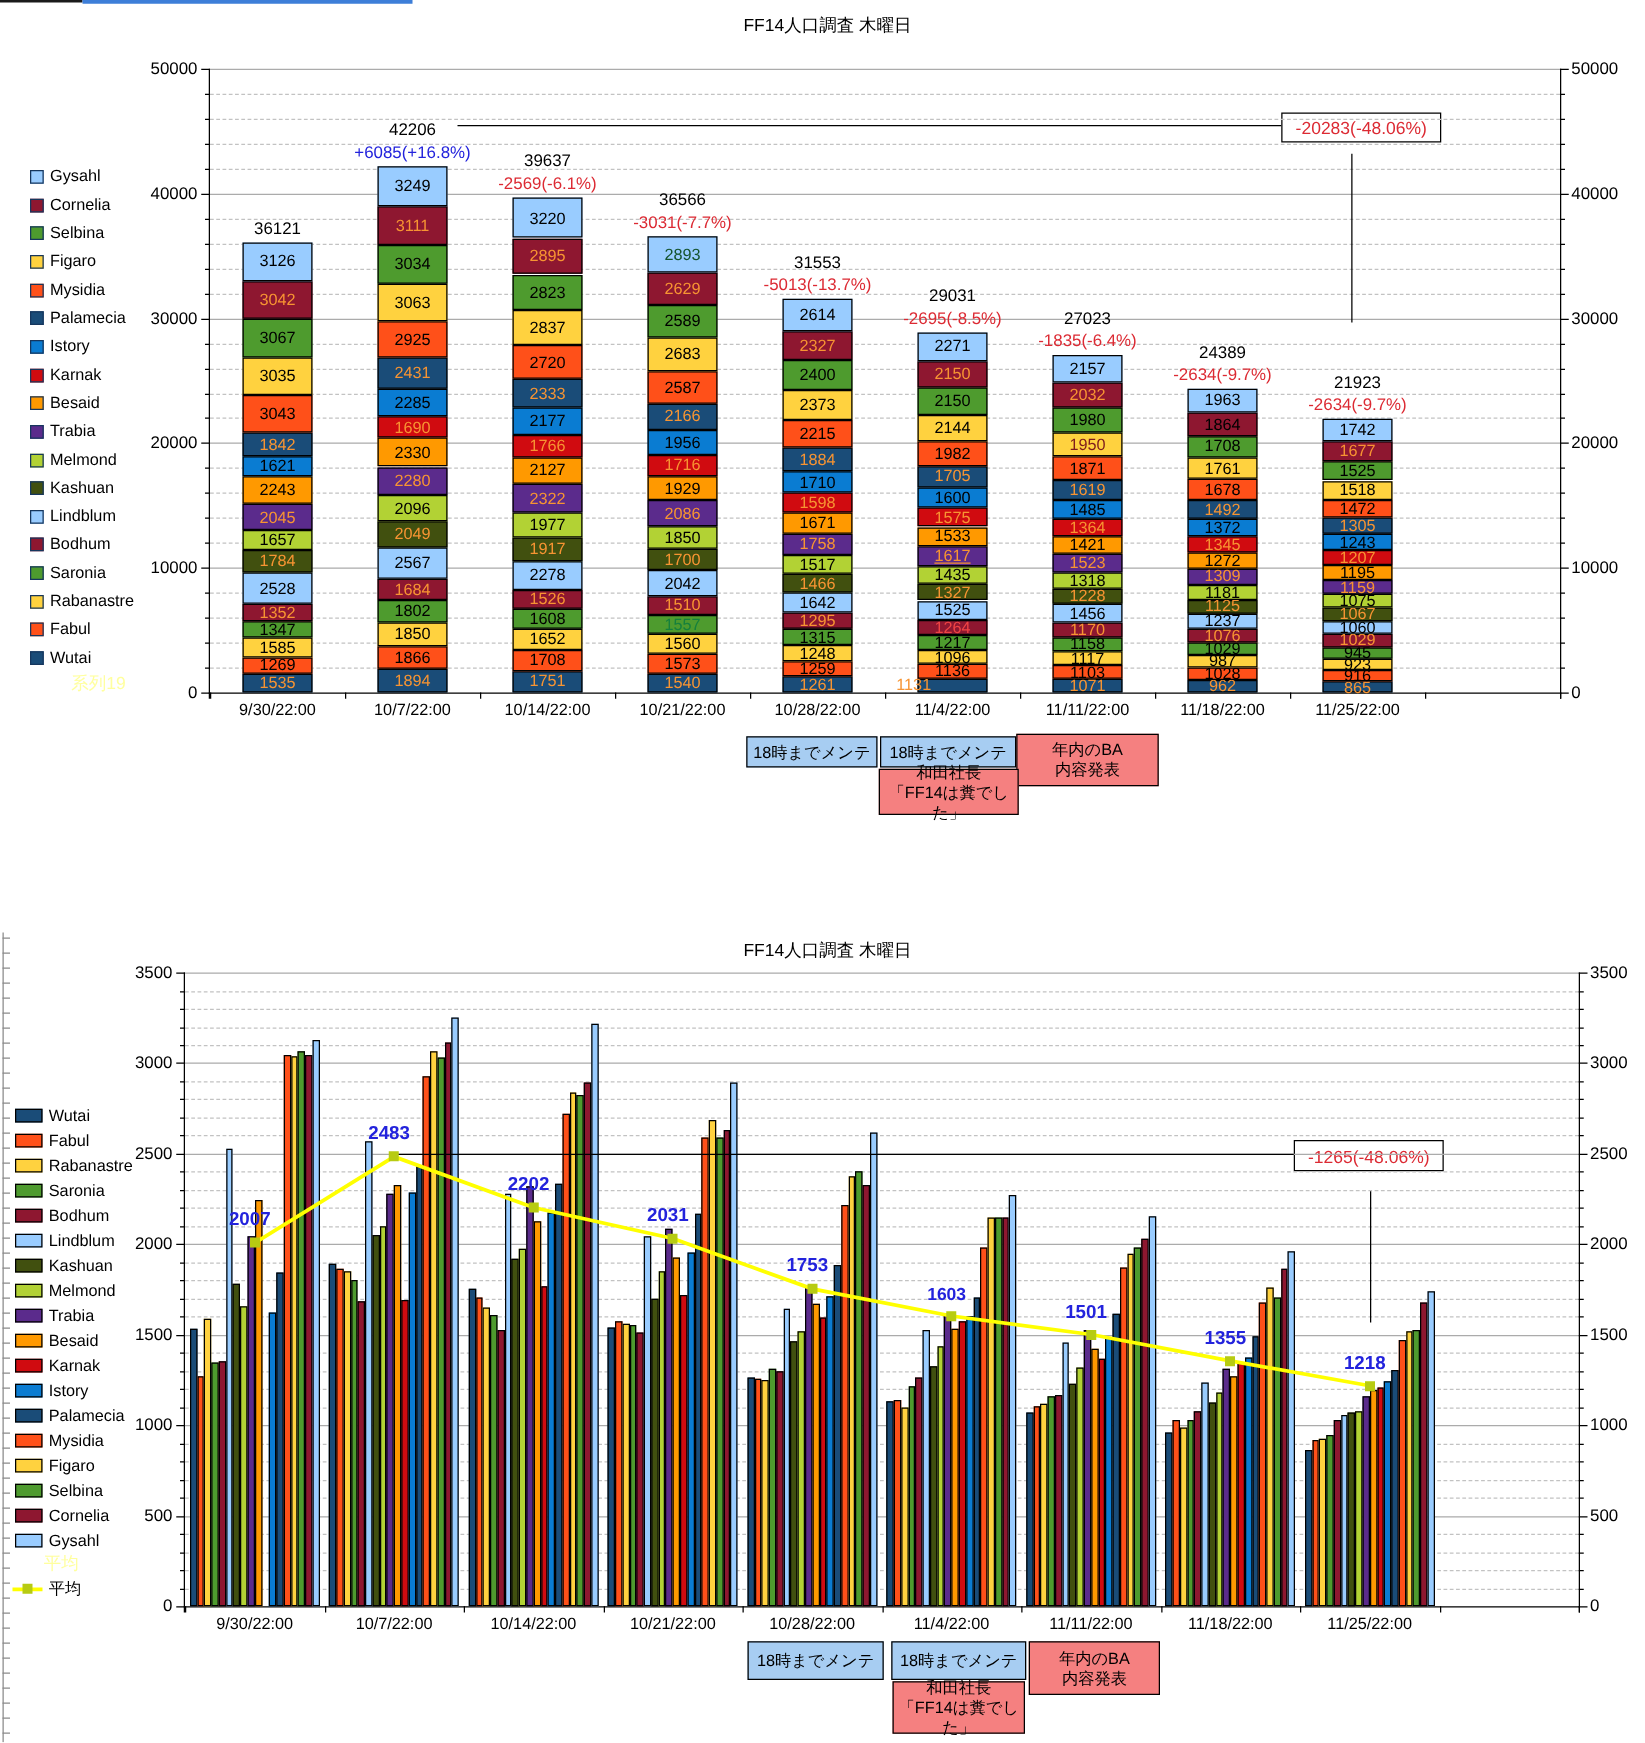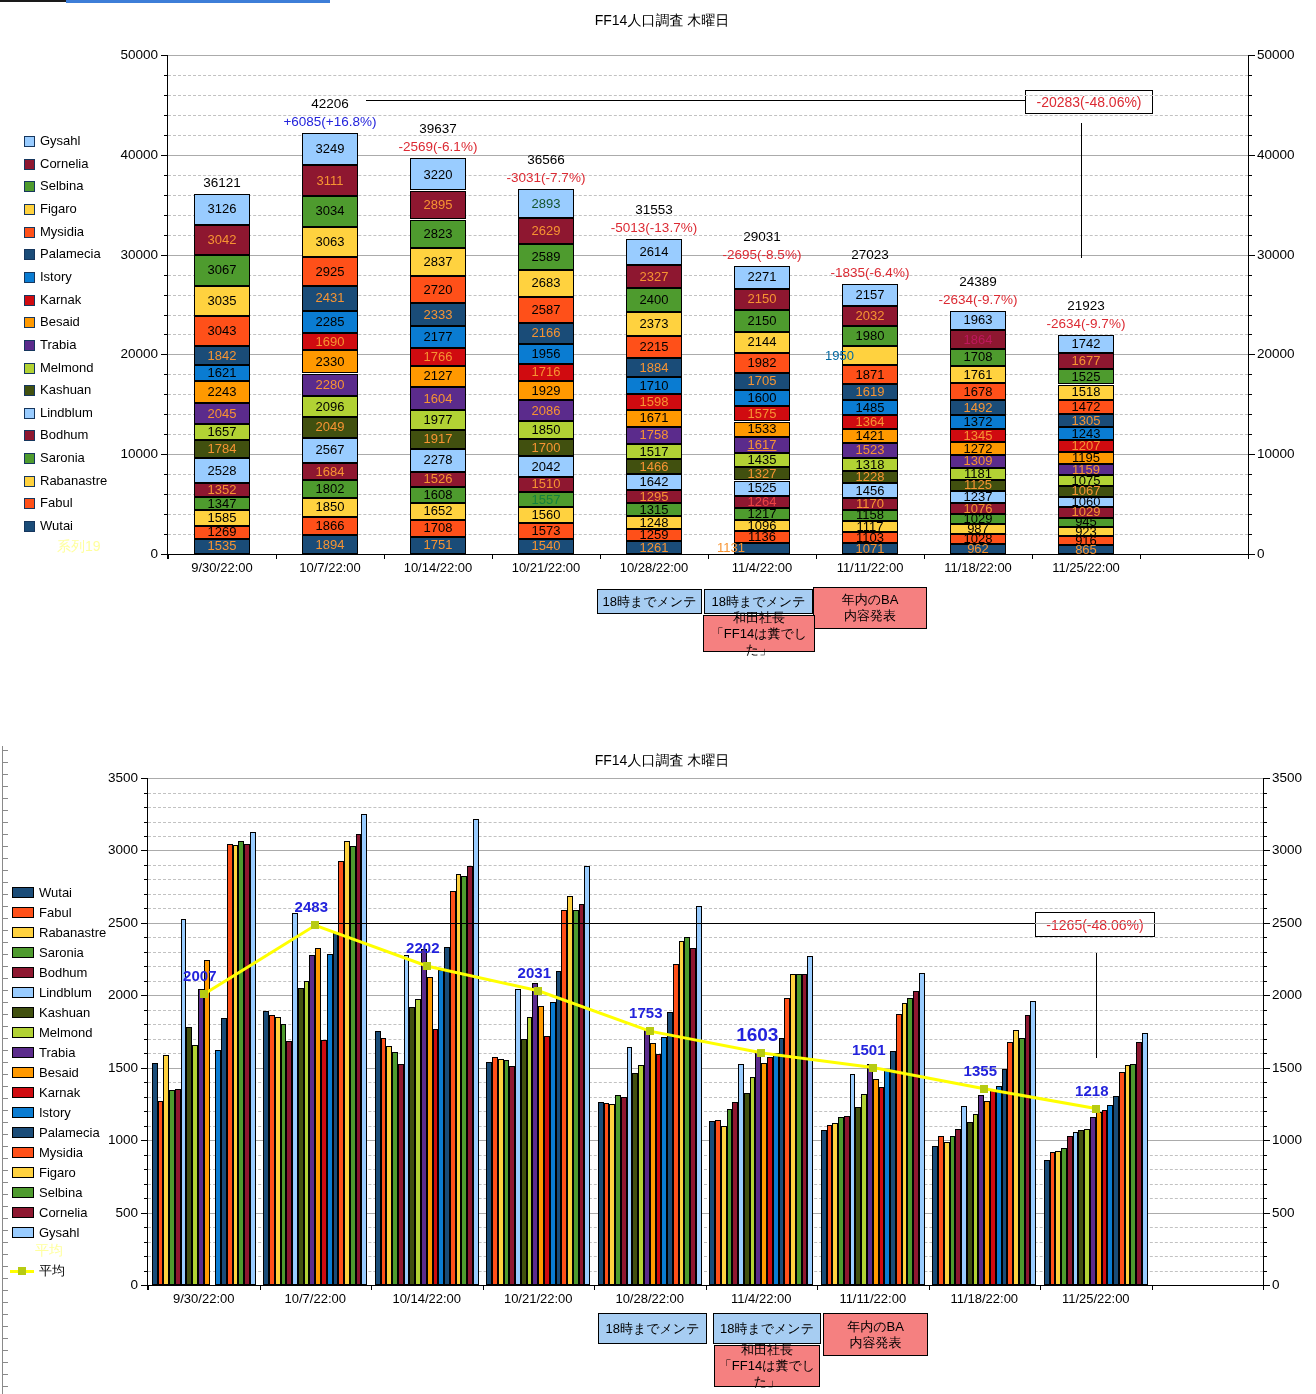--- a/index.html
+++ b/index.html
@@ -233,21 +233,21 @@
     <div class="a" style="left: 393px; top: 487px; width: 90px; text-align: center; color: rgb(0, 0, 0);">1608</div>
     <div class="a" style="left: 410px; top: 471.7px; width: 56px; height: 15.2px; background: rgb(142, 23, 48); border: 1px solid rgb(0, 0, 0); box-sizing: border-box;"></div>
     <div class="a" style="left: 393px; top: 471.3px; width: 90px; text-align: center; color: rgb(247, 148, 50);">1526</div>
     <div class="a" style="left: 410px; top: 449px; width: 56px; height: 22.7px; background: rgb(153, 204, 255); border: 1px solid rgb(0, 0, 0); box-sizing: border-box;"></div>
     <div class="a" style="left: 393px; top: 452.3px; width: 90px; text-align: center; color: rgb(0, 0, 0);">2278</div>
     <div class="a" style="left: 410px; top: 429.8px; width: 56px; height: 19.1px; background: rgb(65, 80, 15); border: 1px solid rgb(0, 0, 0); box-sizing: border-box;"></div>
     <div class="a" style="left: 393px; top: 431.4px; width: 90px; text-align: center; color: rgb(247, 148, 50);">1917</div>
     <div class="a" style="left: 410px; top: 410.1px; width: 56px; height: 19.7px; background: rgb(178, 210, 52); border: 1px solid rgb(0, 0, 0); box-sizing: border-box;"></div>
     <div class="a" style="left: 393px; top: 412px; width: 90px; text-align: center; color: rgb(0, 0, 0);">1977</div>
     <div class="a" style="left: 410px; top: 386.9px; width: 56px; height: 23.2px; background: rgb(91, 43, 140); border: 1px solid rgb(0, 0, 0); box-sizing: border-box;"></div>
-    <div class="a" style="left: 393px; top: 390.5px; width: 90px; text-align: center; color: rgb(247, 148, 50);">1604</div>
+    <div class="a" style="left: 393px; top: 390.5px; width: 90px; text-align: center; color: rgb(247, 148, 50);">2322</div>
     <div class="a" style="left: 410px; top: 365.7px; width: 56px; height: 21.2px; background: rgb(255, 153, 0); border: 1px solid rgb(0, 0, 0); box-sizing: border-box;"></div>
     <div class="a" style="left: 393px; top: 368.3px; width: 90px; text-align: center; color: rgb(0, 0, 0);">2127</div>
     <div class="a" style="left: 410px; top: 348.1px; width: 56px; height: 17.6px; background: rgb(208, 11, 16); border: 1px solid rgb(0, 0, 0); box-sizing: border-box;"></div>
     <div class="a" style="left: 393px; top: 348.9px; width: 90px; text-align: center; color: rgb(247, 148, 50);">1766</div>
     <div class="a" style="left: 410px; top: 326.4px; width: 56px; height: 21.7px; background: rgb(10, 124, 210); border: 1px solid rgb(0, 0, 0); box-sizing: border-box;"></div>
     <div class="a" style="left: 393px; top: 329.2px; width: 90px; text-align: center; color: rgb(0, 0, 0);">2177</div>
     <div class="a" style="left: 410px; top: 303.1px; width: 56px; height: 23.3px; background: rgb(26, 76, 120); border: 1px solid rgb(0, 0, 0); box-sizing: border-box;"></div>
     <div class="a" style="left: 393px; top: 306.7px; width: 90px; text-align: center; color: rgb(247, 148, 50);">2333</div>
     <div class="a" style="left: 410px; top: 275.9px; width: 56px; height: 27.1px; background: rgb(255, 80, 25); border: 1px solid rgb(0, 0, 0); box-sizing: border-box;"></div>
     <div class="a" style="left: 393px; top: 281.5px; width: 90px; text-align: center; color: rgb(0, 0, 0);">2720</div>
@@ -401,21 +401,21 @@
     <div class="a" style="left: 825px; top: 427.7px; width: 90px; text-align: center; color: rgb(0, 0, 0);">1421</div>
     <div class="a" style="left: 842px; top: 415px; width: 56px; height: 13.6px; background: rgb(208, 11, 16); border: 1px solid rgb(0, 0, 0); box-sizing: border-box;"></div>
     <div class="a" style="left: 825px; top: 413.8px; width: 90px; text-align: center; color: rgb(247, 148, 50);">1364</div>
     <div class="a" style="left: 842px; top: 400.2px; width: 56px; height: 14.8px; background: rgb(10, 124, 210); border: 1px solid rgb(0, 0, 0); box-sizing: border-box;"></div>
     <div class="a" style="left: 825px; top: 399.6px; width: 90px; text-align: center; color: rgb(0, 0, 0);">1485</div>
     <div class="a" style="left: 842px; top: 384px; width: 56px; height: 16.2px; background: rgb(26, 76, 120); border: 1px solid rgb(0, 0, 0); box-sizing: border-box;"></div>
     <div class="a" style="left: 825px; top: 384.1px; width: 90px; text-align: center; color: rgb(247, 148, 50);">1619</div>
     <div class="a" style="left: 842px; top: 365.3px; width: 56px; height: 18.7px; background: rgb(255, 80, 25); border: 1px solid rgb(0, 0, 0); box-sizing: border-box;"></div>
     <div class="a" style="left: 825px; top: 366.7px; width: 90px; text-align: center; color: rgb(0, 0, 0);">1871</div>
     <div class="a" style="left: 842px; top: 345.9px; width: 56px; height: 19.5px; background: rgb(255, 210, 63); border: 1px solid rgb(0, 0, 0); box-sizing: border-box;"></div>
-    <div class="a" style="left: 825px; top: 347.6px; width: 90px; color: #0369a1;">1950</div>
+    <div class="a" style="left: 825px; top: 347.6px; width: 90px; text-align: center; color: #7f1d1d;">1950</div>
     <div class="a" style="left: 842px; top: 326.1px; width: 56px; height: 19.8px; background: rgb(78, 155, 46); border: 1px solid rgb(0, 0, 0); box-sizing: border-box;"></div>
     <div class="a" style="left: 825px; top: 328px; width: 90px; text-align: center; color: rgb(0, 0, 0);">1980</div>
     <div class="a" style="left: 842px; top: 305.8px; width: 56px; height: 20.3px; background: rgb(142, 23, 48); border: 1px solid rgb(0, 0, 0); box-sizing: border-box;"></div>
     <div class="a" style="left: 825px; top: 308px; width: 90px; text-align: center; color: rgb(247, 148, 50);">2032</div>
     <div class="a" style="left: 842px; top: 284.3px; width: 56px; height: 21.5px; background: rgb(153, 204, 255); border: 1px solid rgb(0, 0, 0); box-sizing: border-box;"></div>
     <div class="a" style="left: 825px; top: 287.1px; width: 90px; text-align: center; color: rgb(0, 0, 0);">2157</div>
     <div class="a" style="left: 810px; top: 247.3px; width: 120px; text-align: center; font-size: 13.5px;">27023</div>
     <div class="a" style="left: 800px; top: 265.3px; width: 140px; text-align: center; font-size: 13.5px; color: rgb(220, 42, 51);">-1835(-6.4%)</div>
     <div class="a" style="left: 923px; top: 560px; width: 110px; text-align: center;">11/18/22:00</div>
     <div class="a" style="left: 950px; top: 544.4px; width: 56px; height: 9.6px; background: rgb(26, 76, 120); border: 1px solid rgb(0, 0, 0); box-sizing: border-box;"></div>
@@ -444,21 +444,21 @@
     <div class="a" style="left: 933px; top: 413.9px; width: 90px; text-align: center; color: rgb(0, 0, 0);">1372</div>
     <div class="a" style="left: 950px; top: 400.2px; width: 56px; height: 14.9px; background: rgb(26, 76, 120); border: 1px solid rgb(0, 0, 0); box-sizing: border-box;"></div>
     <div class="a" style="left: 933px; top: 399.6px; width: 90px; text-align: center; color: rgb(247, 148, 50);">1492</div>
     <div class="a" style="left: 950px; top: 383.4px; width: 56px; height: 16.7px; background: rgb(255, 80, 25); border: 1px solid rgb(0, 0, 0); box-sizing: border-box;"></div>
     <div class="a" style="left: 933px; top: 383.8px; width: 90px; text-align: center; color: rgb(0, 0, 0);">1678</div>
     <div class="a" style="left: 950px; top: 365.8px; width: 56px; height: 17.6px; background: rgb(255, 210, 63); border: 1px solid rgb(0, 0, 0); box-sizing: border-box;"></div>
     <div class="a" style="left: 933px; top: 366.6px; width: 90px; text-align: center; color: rgb(0, 0, 0);">1761</div>
     <div class="a" style="left: 950px; top: 348.8px; width: 56px; height: 17px; background: rgb(78, 155, 46); border: 1px solid rgb(0, 0, 0); box-sizing: border-box;"></div>
     <div class="a" style="left: 933px; top: 349.3px; width: 90px; text-align: center; color: rgb(0, 0, 0);">1708</div>
     <div class="a" style="left: 950px; top: 330.2px; width: 56px; height: 18.6px; background: rgb(142, 23, 48); border: 1px solid rgb(0, 0, 0); box-sizing: border-box;"></div>
-    <div class="a" style="left: 933px; top: 331.5px; width: 90px; text-align: center; color: #be185d;">1864</div>
+    <div class="a" style="left: 933px; top: 331.5px; width: 90px; text-align: center; color: #000000;">1864</div>
     <div class="a" style="left: 950px; top: 310.6px; width: 56px; height: 19.6px; background: rgb(153, 204, 255); border: 1px solid rgb(0, 0, 0); box-sizing: border-box;"></div>
     <div class="a" style="left: 933px; top: 312.4px; width: 90px; text-align: center; color: rgb(0, 0, 0);">1963</div>
     <div class="a" style="left: 918px; top: 273.6px; width: 120px; text-align: center; font-size: 13.5px;">24389</div>
     <div class="a" style="left: 908px; top: 291.6px; width: 140px; text-align: center; font-size: 13.5px; color: rgb(220, 42, 51);">-2634(-9.7%)</div>
     <div class="a" style="left: 1031px; top: 560px; width: 110px; text-align: center;">11/25/22:00</div>
     <div class="a" style="left: 1058px; top: 545.4px; width: 56px; height: 8.6px; background: rgb(26, 76, 120); border: 1px solid rgb(0, 0, 0); box-sizing: border-box;"></div>
     <div class="a" style="left: 1041px; top: 541.7px; width: 90px; text-align: center; color: rgb(247, 148, 50);">865</div>
     <div class="a" style="left: 1058px; top: 536.2px; width: 56px; height: 9.1px; background: rgb(255, 80, 25); border: 1px solid rgb(0, 0, 0); box-sizing: border-box;"></div>
     <div class="a" style="left: 1041px; top: 532.8px; width: 90px; text-align: center; color: rgb(0, 0, 0);">916</div>
     <div class="a" style="left: 1058px; top: 527px; width: 56px; height: 9.2px; background: rgb(255, 210, 63); border: 1px solid rgb(0, 0, 0); box-sizing: border-box;"></div>
@@ -849,21 +849,21 @@
     <div class="a" style="left: 169.8px; top: 968.3px; width: 60px; text-align: center; font-size: 15px; font-weight: bold; color: rgb(35, 35, 220);">2007</div>
     <div class="a" style="left: 311.3px; top: 921.3px; width: 8px; height: 8px; background: rgb(183, 203, 18);"></div>
     <div class="a" style="left: 281.3px; top: 899.3px; width: 60px; text-align: center; font-size: 15px; font-weight: bold; color: rgb(35, 35, 220);">2483</div>
     <div class="a" style="left: 422.8px; top: 962px; width: 8px; height: 8px; background: rgb(183, 203, 18);"></div>
     <div class="a" style="left: 392.8px; top: 940px; width: 60px; text-align: center; font-size: 15px; font-weight: bold; color: rgb(35, 35, 220);">2202</div>
     <div class="a" style="left: 534.3px; top: 986.8px; width: 8px; height: 8px; background: rgb(183, 203, 18);"></div>
     <div class="a" style="left: 504.3px; top: 964.8px; width: 60px; text-align: center; font-size: 15px; font-weight: bold; color: rgb(35, 35, 220);">2031</div>
     <div class="a" style="left: 645.8px; top: 1027.1px; width: 8px; height: 8px; background: rgb(183, 203, 18);"></div>
     <div class="a" style="left: 615.8px; top: 1005.1px; width: 60px; text-align: center; font-size: 15px; font-weight: bold; color: rgb(35, 35, 220);">1753</div>
     <div class="a" style="left: 757.3px; top: 1048.8px; width: 8px; height: 8px; background: rgb(183, 203, 18);"></div>
-    <div class="a" style="left: 727.3px; top: 1026.8px; width: 60px; text-align: center; font-size: 19px; font-weight: bold; color: rgb(35, 35, 220);">1603</div>
+    <div class="a" style="left: 727.3px; top: 1026.8px; width: 60px; text-align: center; font-size: 14px; font-weight: bold; color: rgb(35, 35, 220);">1603</div>
     <div class="a" style="left: 868.8px; top: 1063.6px; width: 8px; height: 8px; background: rgb(183, 203, 18);"></div>
     <div class="a" style="left: 838.8px; top: 1041.6px; width: 60px; text-align: center; font-size: 15px; font-weight: bold; color: rgb(35, 35, 220);">1501</div>
     <div class="a" style="left: 980.3px; top: 1084.7px; width: 8px; height: 8px; background: rgb(183, 203, 18);"></div>
     <div class="a" style="left: 950.3px; top: 1062.7px; width: 60px; text-align: center; font-size: 15px; font-weight: bold; color: rgb(35, 35, 220);">1355</div>
     <div class="a" style="left: 1091.8px; top: 1104.6px; width: 8px; height: 8px; background: rgb(183, 203, 18);"></div>
     <div class="a" style="left: 1061.8px; top: 1082.6px; width: 60px; text-align: center; font-size: 15px; font-weight: bold; color: rgb(35, 35, 220);">1218</div>
     <div class="a" style="left: 12px; top: 887px; width: 22px; height: 11px; background: rgb(26, 76, 120); border: 1px solid rgb(0, 0, 0); box-sizing: border-box;"></div>
     <div class="a" style="left: 39px; top: 885px;">Wutai</div>
     <div class="a" style="left: 12px; top: 907px; width: 22px; height: 11px; background: rgb(255, 80, 25); border: 1px solid rgb(0, 0, 0); box-sizing: border-box;"></div>
     <div class="a" style="left: 39px; top: 905px;">Fabul</div>

